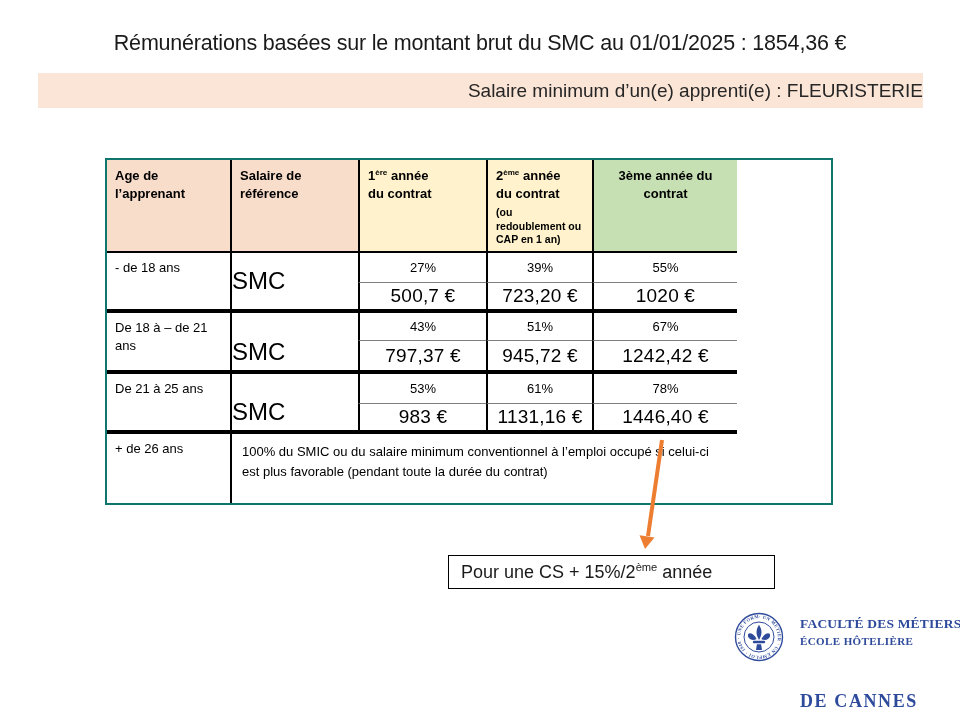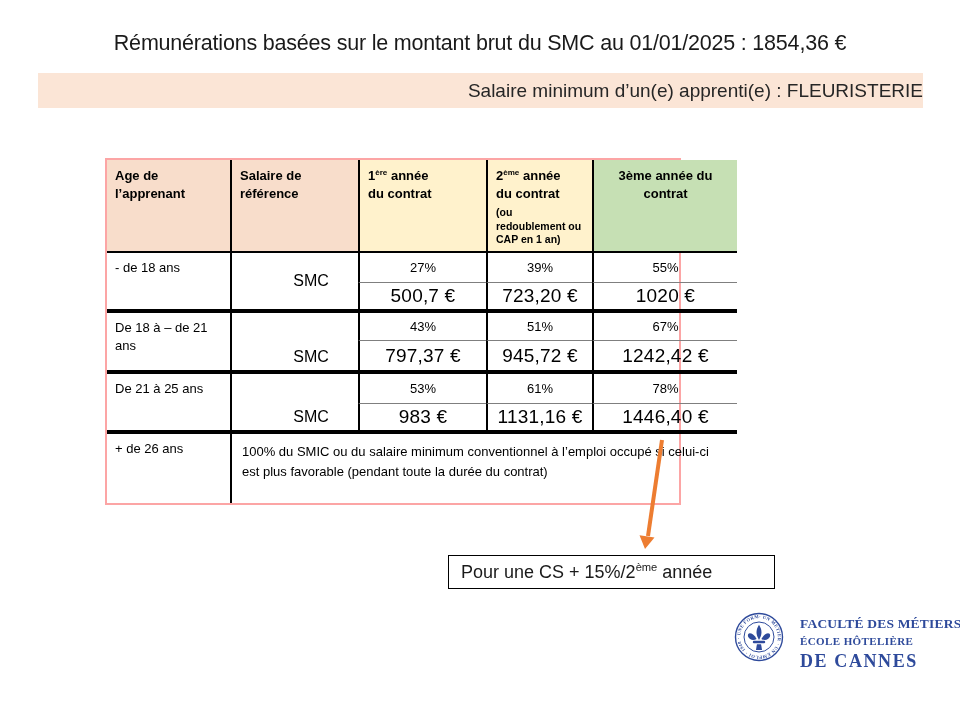--- a/index.html
+++ b/index.html
@@ -10,41 +10,41 @@
   
   .title{position:absolute;top:31px;left:0;width:960px;text-align:center;
          font-size:21.5px;color:#1a1a1a;letter-spacing:-0.2px;}
 
   
   .banner{position:absolute;left:38px;top:73px;width:885px;height:35px;
           background:var(--banner-bg);display:flex;align-items:center;justify-content:flex-end;
           font-size:19px;color:#262626;}
 
   
-  .table{position:absolute;left:105px;top:158px;width:576px;
+  .table{position:absolute;left:105px;top:158px;width:728px;
          display:grid;
          grid-template-columns:123px 128px 128px 106px 145px;
          grid-template-rows:93px 30px 30px 28px 33px 30px 30px 69px;
-         border:2px solid #fca5a5;box-sizing:border-box;background:#fff;color:#000;}
+         border:2px solid #0f766e;box-sizing:border-box;background:#fff;color:#000;}
   .cell{box-sizing:border-box;display:flex;min-width:0;}
   .bl{border-left:2px solid #000;}
   .bg-peach{background:var(--header-peach);}
   .bg-yellow{background:var(--header-yellow);}
   .bg-green{background:var(--header-green);}
 
   .c-head{display:block;padding:7px 8px;font-weight:bold;font-size:13px;line-height:1.4;
           border-bottom:2px solid #000;}
   .c-head .hline{display:block;}
   .c-head .note{display:block;font-size:10.5px;line-height:1.25;margin-top:3px;}
   .c-head.center{text-align:center;}
   sup{font-size:0.62em;vertical-align:super;line-height:0;}
 
   .c-age{padding:6px 8px;font-size:13px;line-height:1.35;align-items:flex-start;
          border-bottom:4px solid #000;}
-  .c-smc{justify-content:center;font-size:16px;border-bottom:4px solid #000;padding-left:32px;}
+  .c-smc{justify-content:flex-start;font-size:24px;border-bottom:4px solid #000;}
   .v-center{align-items:center;}
   .v-bottom{align-items:flex-end;padding-bottom:4px;}
   .c-pct{justify-content:center;align-items:center;font-size:13px;
          border-bottom:1px solid var(--thin-divider);}
   .c-amt{justify-content:center;align-items:center;font-size:19px;
          border-bottom:4px solid #000;letter-spacing:0.2px;}
   .c-note{padding:8px 10px;font-size:13px;line-height:1.5;display:block;}
 
   
   .callout{position:absolute;left:408px;top:555px;width:327px;height:34px;
@@ -54,21 +54,21 @@
   
   .arrow-svg{position:absolute;left:628px;top:436px;width:50px;height:120px;}
 
   
   .logo{position:absolute;left:734px;top:610px;width:190px;height:70px;}
   .logo-seal{position:absolute;left:0;top:2px;width:50px;height:50px;}
   .logo-text{position:absolute;left:66px;top:5px;color:var(--navy);
              font-family:"Liberation Serif", serif;}
   .logo-line1{font-size:13.5px;font-weight:bold;letter-spacing:0.2px;line-height:17px;white-space:nowrap;}
   .logo-line2{font-size:11px;font-weight:bold;letter-spacing:0.4px;line-height:18px;white-space:nowrap;}
-  .logo-line3{font-size:18px;font-weight:bold;letter-spacing:1.6px;line-height:22px;white-space:nowrap;}
+  .logo-line3{font-size:18px;font-weight:bold;letter-spacing:1.6px;line-height:22px;white-space:nowrap;margin-top:40px;}
 </style>
 </head>
 <body>
 
 <div class="slide">
 
   <div class="title">Rémunérations basées sur le montant brut du SMC au 01/01/2025 : 1854,36 €</div>
 
   <div class="banner">
     <span>Salaire minimum d’un(e) apprenti(e) : FLEURISTERIE</span>

